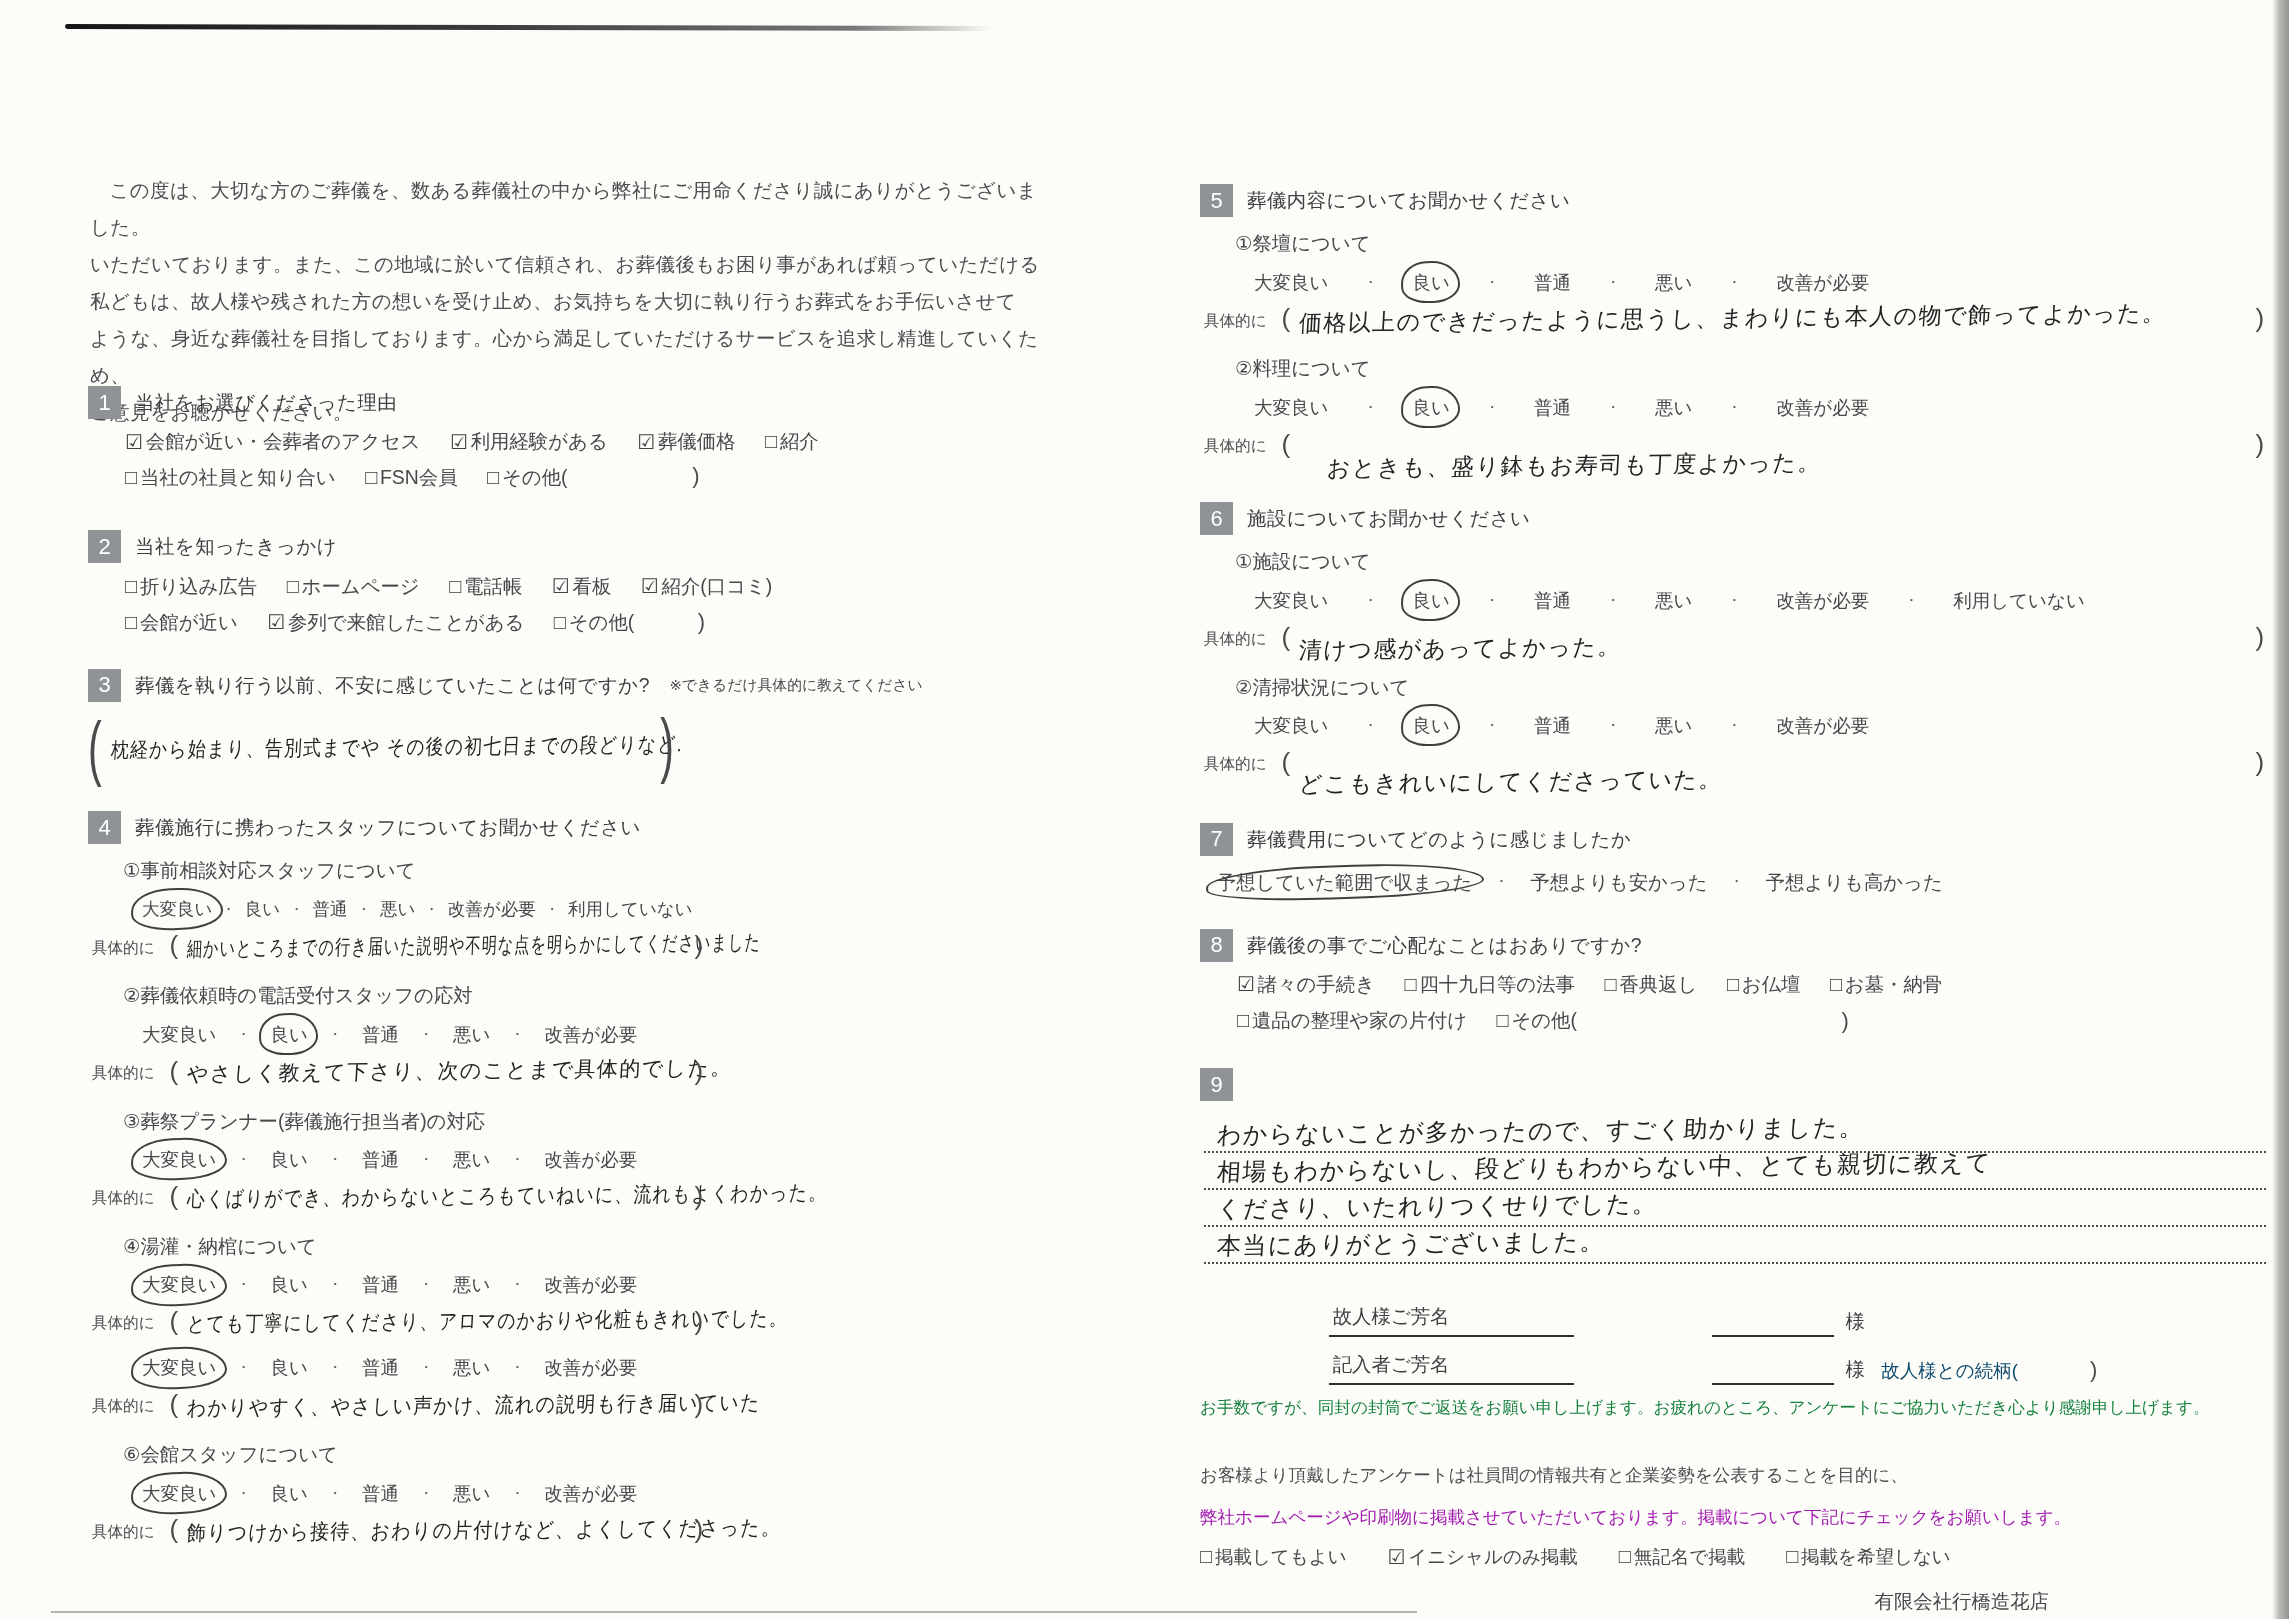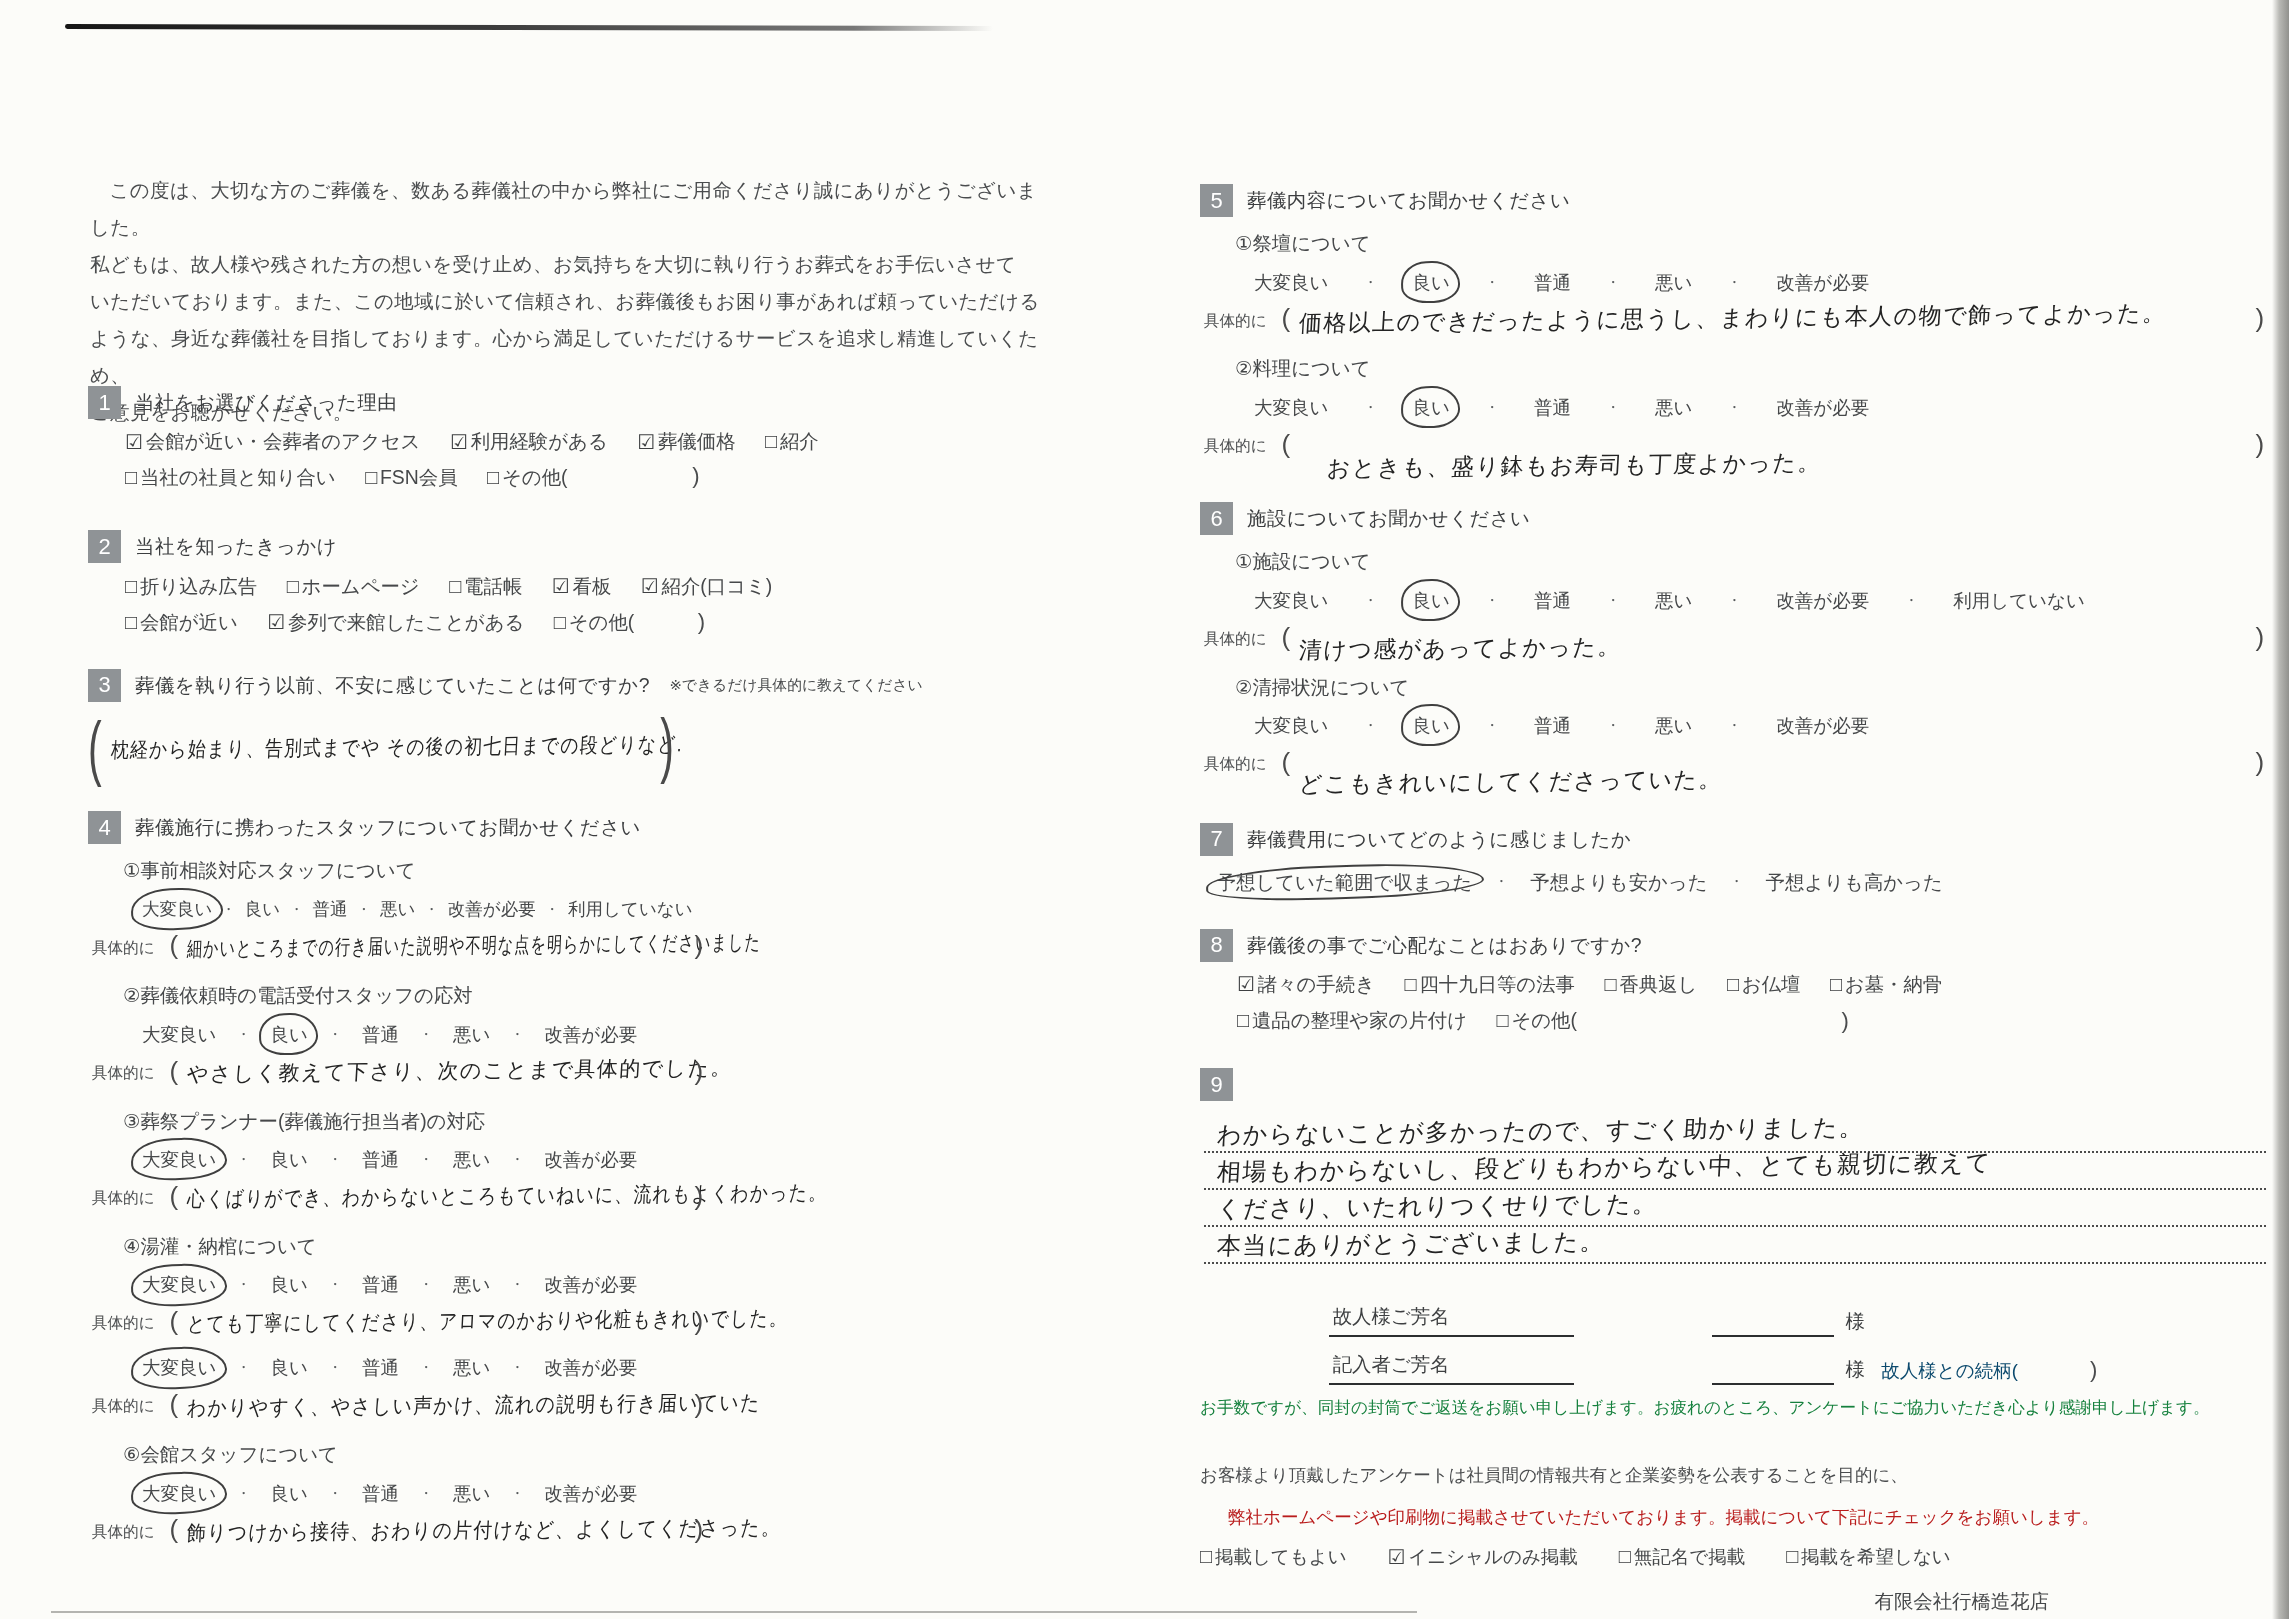--- a/index.html
+++ b/index.html
@@ -77,37 +77,37 @@
   .sig-row { display:flex; align-items:flex-end; margin:39px 0 0 129px; font-size:19.4px; white-space:nowrap; }
   .sig-row.second { margin-top:14.8px; }
   .f-a { display:inline-block; width:238px; border-bottom:2.8px solid #2c2e30; padding:0 3.7px 4.6px; font-size:19.4px; color:#3e4042; }
   .f-gap { display:inline-block; width:138px; }
   .f-b { display:inline-block; width:122px; height:28px; border-bottom:2.8px solid #2c2e30; }
   .sama { margin:0 0 1.8px 11px; font-size:19.4px; color:#3e4042; }
   .rel { margin:0 0 1.8px 16.6px; font-size:18.5px; color:#0c4a6e; }
 
   .note1 { margin-top:12px; font-size:16.6px; color:#15803d; white-space:nowrap; }
   .purpose1 { margin-top:44px; font-size:17.5px; color:#4a4c4e; white-space:nowrap; }
-  .purpose2 { margin-top:18.5px; font-size:17.5px; color:#b91c1c; white-space:nowrap;margin-left:28px; }
+  .purpose2 { margin-top:18.5px; font-size:17.5px; color:#a21caf; white-space:nowrap; }
   .publish-row { display:flex; align-items:center; margin-top:14.8px; white-space:nowrap; }
   .publish-row .cb { margin-right:41px; }
   .publish-row .lbl { font-size:18.5px; }
   .company { text-align:right; margin:18.5px 217px 0 0; font-size:19.4px; color:#46484a; }
 </style>
 </head>
 <body>
 
 <div class="art-top"></div>
 <div class="art-right"></div>
 <div class="art-bottom"></div>
 
 <div class="intro">
   <div>この度は、大切な方のご葬儀を、数ある葬儀社の中から弊社にご用命くださり誠にありがとうございました。</div>
+  <div>いただいております。また、この地域に於いて信頼され、お葬儀後もお困り事があれば頼っていただける</div>
   <div>私どもは、故人様や残された方の想いを受け止め、お気持ちを大切に執り行うお葬式をお手伝いさせて</div>
-  <div>いただいております。また、この地域に於いて信頼され、お葬儀後もお困り事があれば頼っていただける</div>
   <div>ような、身近な葬儀社を目指しております。心から満足していただけるサービスを追求し精進していくため、</div>
   <div>ご意見をお聴かせください。</div>
 </div>
 
 <div class="col-left">
 
   <div class="sec" style="margin-top:33px">
     <div class="sec-head">
       <div class="sec-num">1</div>
       <div class="sec-title">当社をお選びくださった理由</div>

